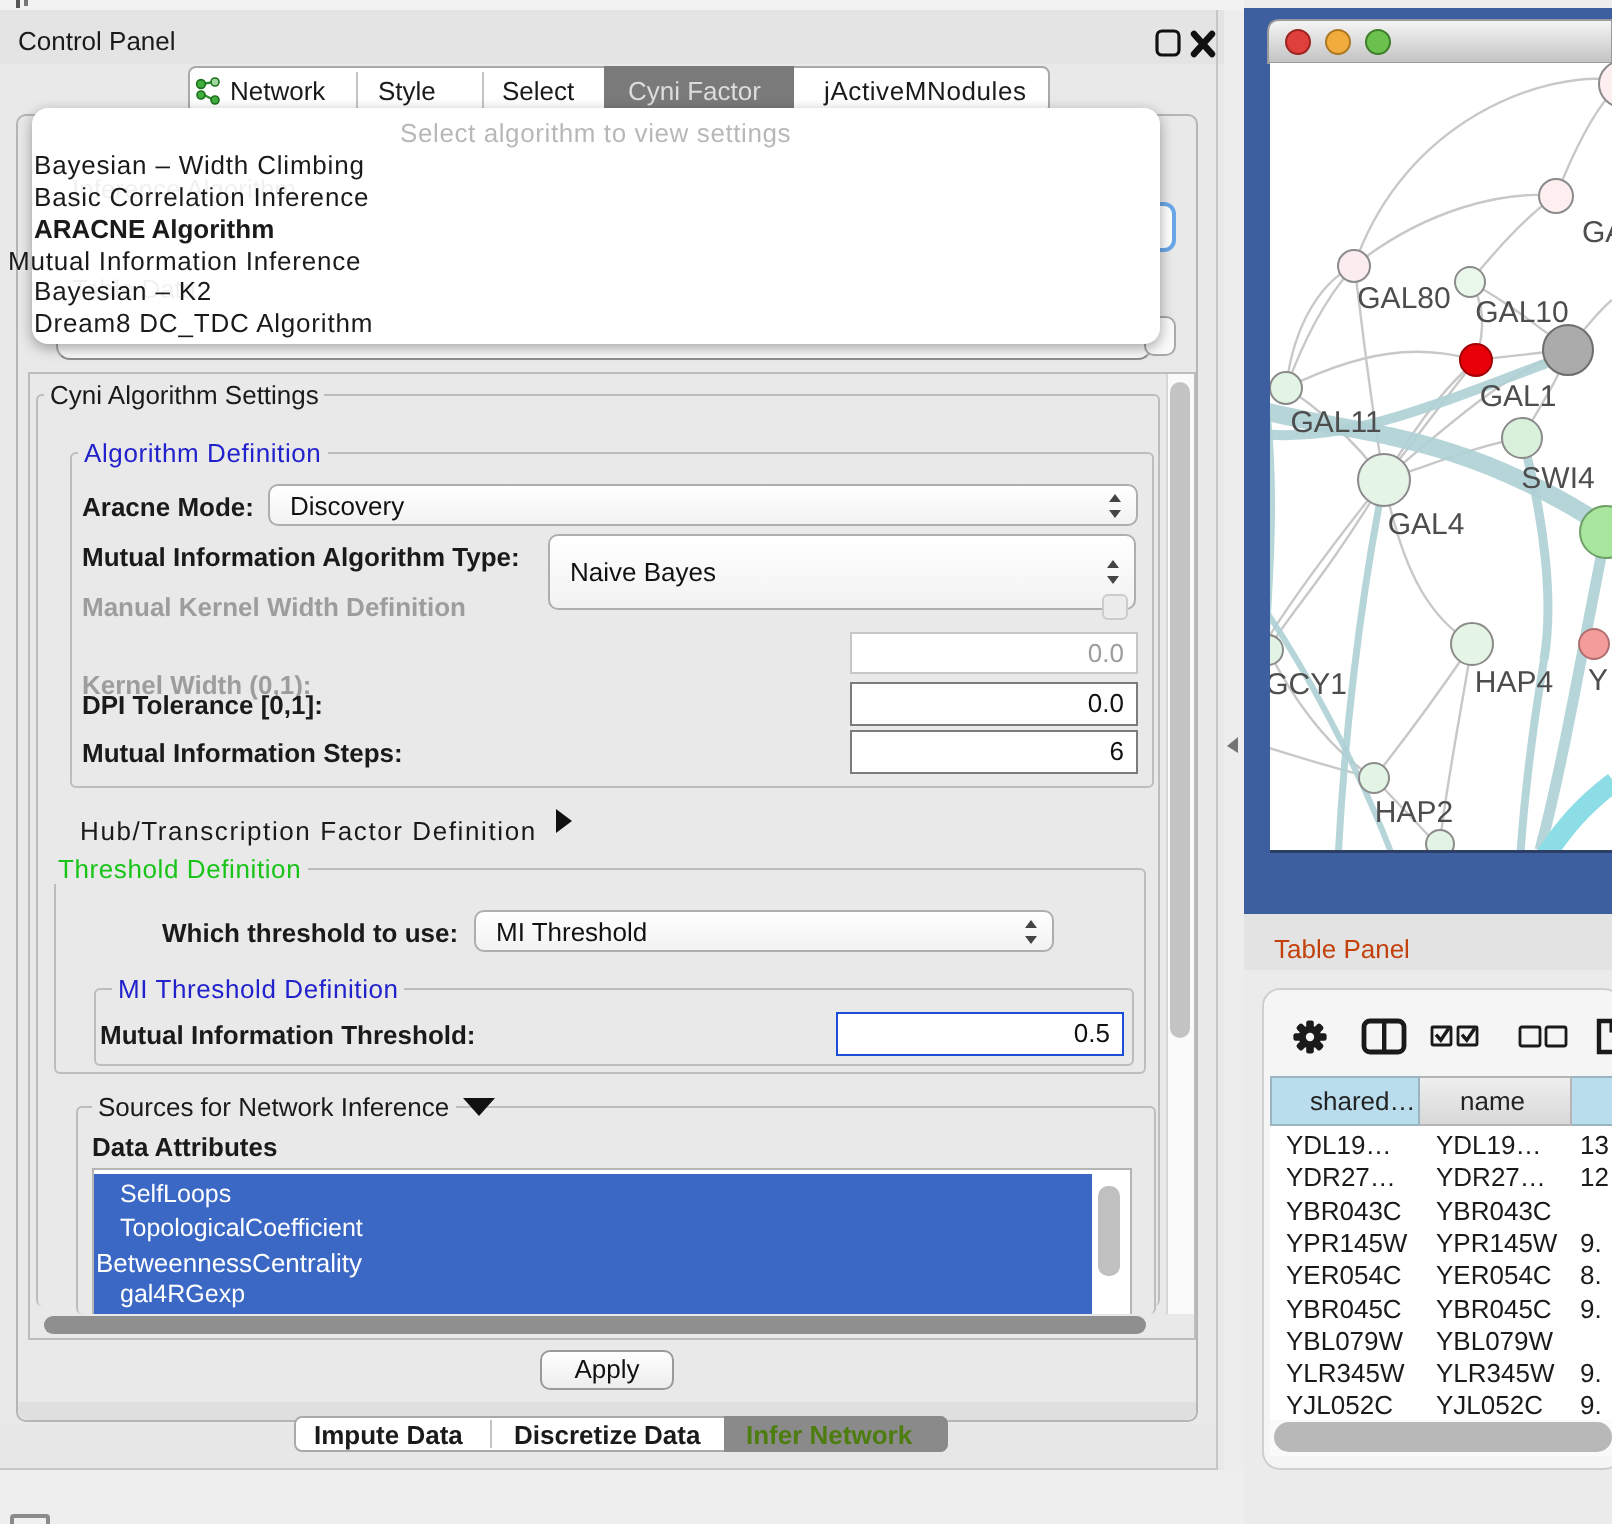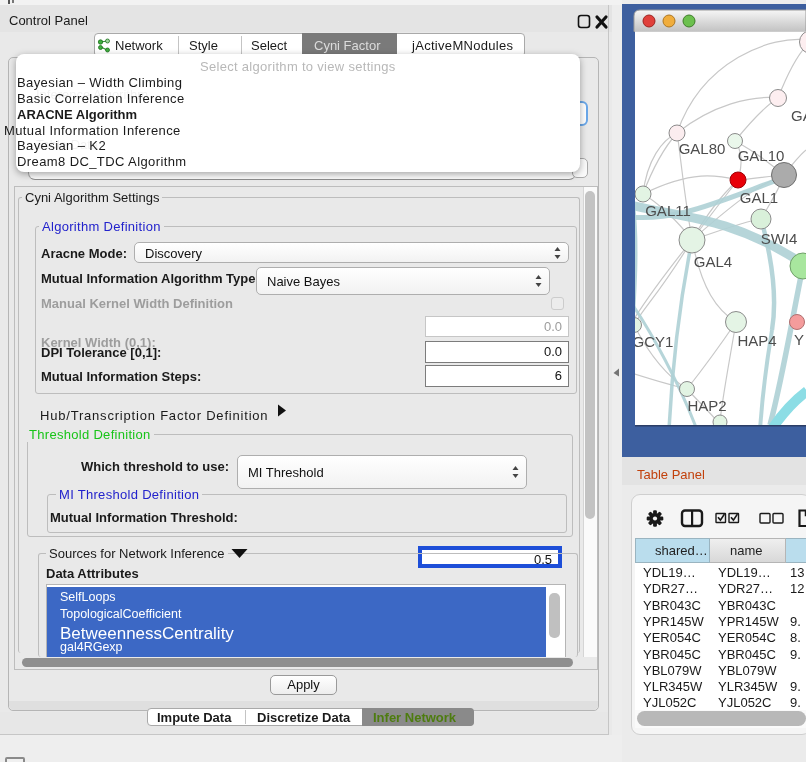--- a/index.html
+++ b/index.html
@@ -78,21 +78,21 @@
 
 <div class="lbl b" style="left:41px;top:246px;">Aracne Mode:</div>
 <div class="combo" style="left:116px;top:242px;width:435px;height:21px;margin-left:18px;">
     <span class="tx">Discovery</span>
 <svg class="arr" viewBox="0 0 7 12">
       <path d="M3.5 0 L6.5 4 L0.5 4 Z M3.5 12 L6.5 8 L0.5 8 Z" fill="#444"></path>
     </svg>
   </div>
 
 <div class="lbl b" style="left:41px;top:271px;">Mutual Information Algorithm Type:</div>
-<div class="combo" style="left:256px;top:267px;width:294px;height:28px;">
+<div class="combo" style="left:274px;top:267px;width:294px;height:38px;">
     <span class="tx">Naive Bayes</span>
 <svg class="arr" viewBox="0 0 7 12">
       <path d="M3.5 0 L6.5 4 L0.5 4 Z M3.5 12 L6.5 8 L0.5 8 Z" fill="#444"></path>
     </svg>
   </div>
 
 <div class="lbl b dis" style="left:41px;top:296px;">Manual Kernel Width Definition</div>
 <div class="abs" style="left:551px;top:297px;width:13px;height:13px;background:#ececec;border:1px solid #cccccc;border-radius:3px;box-sizing:border-box;"></div>
 
 <div class="lbl b dis" style="left:41px;top:335px;">Kernel Width (0,1):</div>
@@ -106,47 +106,47 @@
 
 <div class="lbl" style="left:40px;top:408px;letter-spacing:0.8px;">Hub/Transcription Factor Definition</div>
 <svg class="abs" style="left:277px;top:404px;" width="10" height="13" viewBox="0 0 10 13">
     <path d="M1 0.5 L9 6.5 L1 12.5 Z" fill="#111"></path>
   </svg>
 
 <div class="grp" style="left:27px;top:434px;width:546px;height:103px;"></div>
 <div class="gt" style="left:26px;top:427px;color:#18c418;background:#e9e9e9;letter-spacing:0.3px;">Threshold Definition</div>
 
 <div class="lbl b" style="left:81px;top:459px;">Which threshold to use:</div>
-<div class="combo" style="left:237px;top:455px;width:290px;height:34px;">
+<div class="combo" style="left:237px;top:455px;width:290px;height:21px;">
     <span class="tx">MI Threshold</span>
 <svg class="arr" viewBox="0 0 7 12">
       <path d="M3.5 0 L6.5 4 L0.5 4 Z M3.5 12 L6.5 8 L0.5 8 Z" fill="#444"></path>
     </svg>
   </div>
 
 <div class="grp" style="left:47px;top:494px;width:520px;height:39px;"></div>
 <div class="gt" style="left:56px;top:487px;color:#2222cc;letter-spacing:0.3px;">MI Threshold Definition</div>
 
 <div class="lbl b" style="left:50px;top:510px;">Mutual Information Threshold:</div>
-<div class="field" style="left:418px;top:506px;width:144px;height:22px;border:4px solid #1d4ed8;line-height:20px;margin-top:40px;">0.5</div>
+<div class="field" style="left:418px;top:506px;width:144px;height:22px;border:1px solid #1d4ed8;line-height:20px;">0.5</div>
 
 <div class="grp" style="left:38px;top:553px;width:540px;height:104px;border-bottom:none;"></div>
 <div class="gt" style="left:46px;top:546px;color:#1a1a1a;">Sources for Network Inference</div>
 <svg class="abs" style="left:231px;top:548px;" width="17" height="11" viewBox="0 0 17 11">
     <path d="M0.5 1 L16.5 1 L8.5 10 Z" fill="#111"></path>
   </svg>
 
 <div class="lbl b" style="left:46px;top:566px;">Data Attributes</div>
 
 <div class="abs" style="left:46px;top:584px;width:520px;height:73px;border:1px solid #b5b5b5;border-bottom:none;background:#fff;box-sizing:border-box;"></div>
 <div class="abs" style="left:47px;top:587px;width:499px;height:70px;background:#3c68c5;"></div>
 <div class="abs" style="left:549px;top:593px;width:11px;height:45px;background:#c0c0c0;border-radius:5px;"></div>
 <div class="lbl" style="left:60px;top:590px;color:#fff;font-size:12.5px;">SelfLoops</div>
 <div class="lbl" style="left:60px;top:607px;color:#fff;font-size:12.5px;">TopologicalCoefficient</div>
-<div class="lbl" style="left:60px;top:624px;color:#fff;font-size:17px;">BetweennessCentrality</div>
+<div class="lbl" style="left:48px;top:624px;color:#fff;font-size:13px;">BetweennessCentrality</div>
 <div class="lbl" style="left:60px;top:640px;color:#fff;font-size:12.5px;">gal4RGexp</div>
 
 <div class="abs" style="left:270px;top:675px;width:67px;height:20px;background:linear-gradient(#ffffff,#ededed);border:1px solid #9a9a9a;border-radius:5px;box-sizing:border-box;text-align:center;font-size:13px;line-height:18px;color:#111;">Apply</div>
 
 <div class="abs" style="left:147px;top:708px;width:327px;height:18px;background:#fff;border:1px solid #a9a9a9;border-radius:4px;box-sizing:border-box;"></div>
 <div class="abs" style="left:245px;top:710px;width:1px;height:14px;background:#c4c4c4;"></div>
 <div class="abs" style="left:362px;top:708px;width:112px;height:18px;background:#8a8a8a;border-radius:0 4px 4px 0;"></div>
 <div class="lbl b" style="left:157px;top:710px;">Impute Data</div>
 <div class="lbl b" style="left:257px;top:710px;">Discretize Data</div>
 <div class="lbl b" style="left:373px;top:710px;color:#4d7c0f;">Infer Network</div>

